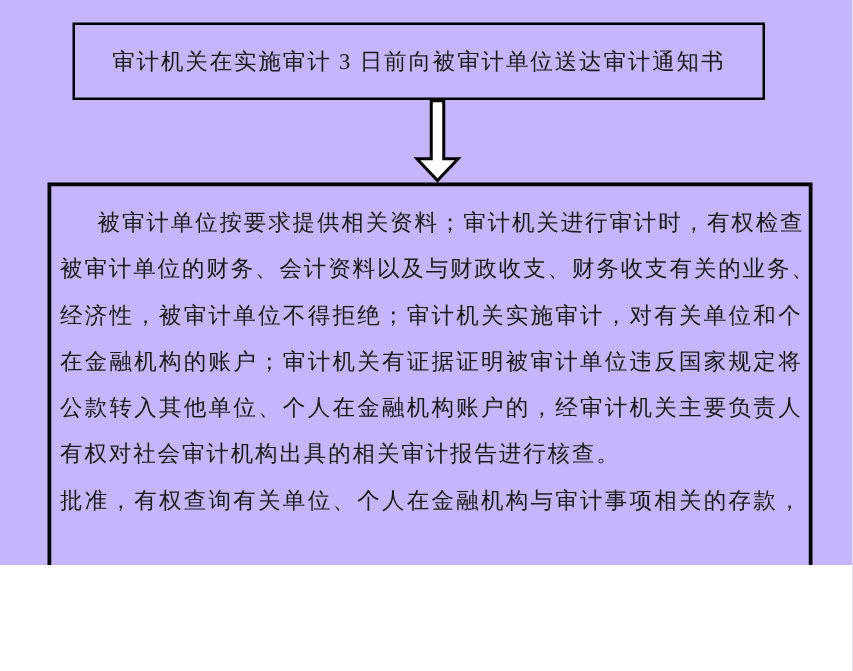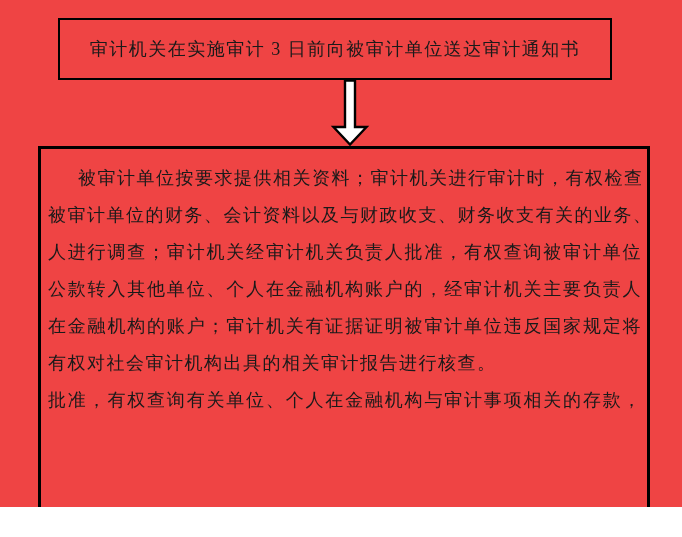--- a/index.html
+++ b/index.html
@@ -4,22 +4,22 @@
 <title>Audit Flowchart</title>
 <style>
   html, body {
     margin: 0;
     padding: 0;
     background: #ffffff;
   }
   .screen {
     position: relative;
     width: 682px;
-    height: 507px;
-    background: #ef4444;
+    height: 452px;
+    background: #c4b5fd;
     font-family: "Liberation Serif", "DejaVu Serif", serif;
     color: #1a1a1a;
     overflow: hidden;
   }
   .top-box {
     position: absolute;
     left: 58px;
     top: 18px;
     width: 554px;
     height: 62px;
@@ -77,20 +77,20 @@
     <span class="box-text">审计机关在实施审计 3 日前向被审计单位送达审计通知书</span>
   </div>
 
   <svg class="arrow-svg" viewBox="0 0 40 68" xmlns="http://www.w3.org/2000/svg">
     <polygon points="15,1.5 25,1.5 25,48 36.5,48 20,65.5 3.5,48 15,48" fill="#ffffff" stroke="#000000" stroke-width="2.4" stroke-linejoin="miter"></polygon>
   </svg>
 
   <div class="main-box">
     <div class="para-line first">被审计单位按要求提供相关资料；审计机关进行审计时，有权检查</div>
     <div class="para-line">被审计单位的财务、会计资料以及与财政收支、财务收支有关的业务、</div>
-    <div class="para-line">人进行调查；审计机关经审计机关负责人批准，有权查询被审计单位</div>
+    <div class="para-line">经济性，被审计单位不得拒绝；审计机关实施审计，对有关单位和个</div>
+    <div class="para-line">在金融机构的账户；审计机关有证据证明被审计单位违反国家规定将</div>
     <div class="para-line">公款转入其他单位、个人在金融机构账户的，经审计机关主要负责人</div>
-    <div class="para-line">在金融机构的账户；审计机关有证据证明被审计单位违反国家规定将</div>
     <div class="para-line last">有权对社会审计机构出具的相关审计报告进行核查。</div>
     <div class="para-line">批准，有权查询有关单位、个人在金融机构与审计事项相关的存款，</div>
   </div>
 
 </div>
 
 </body></html>

